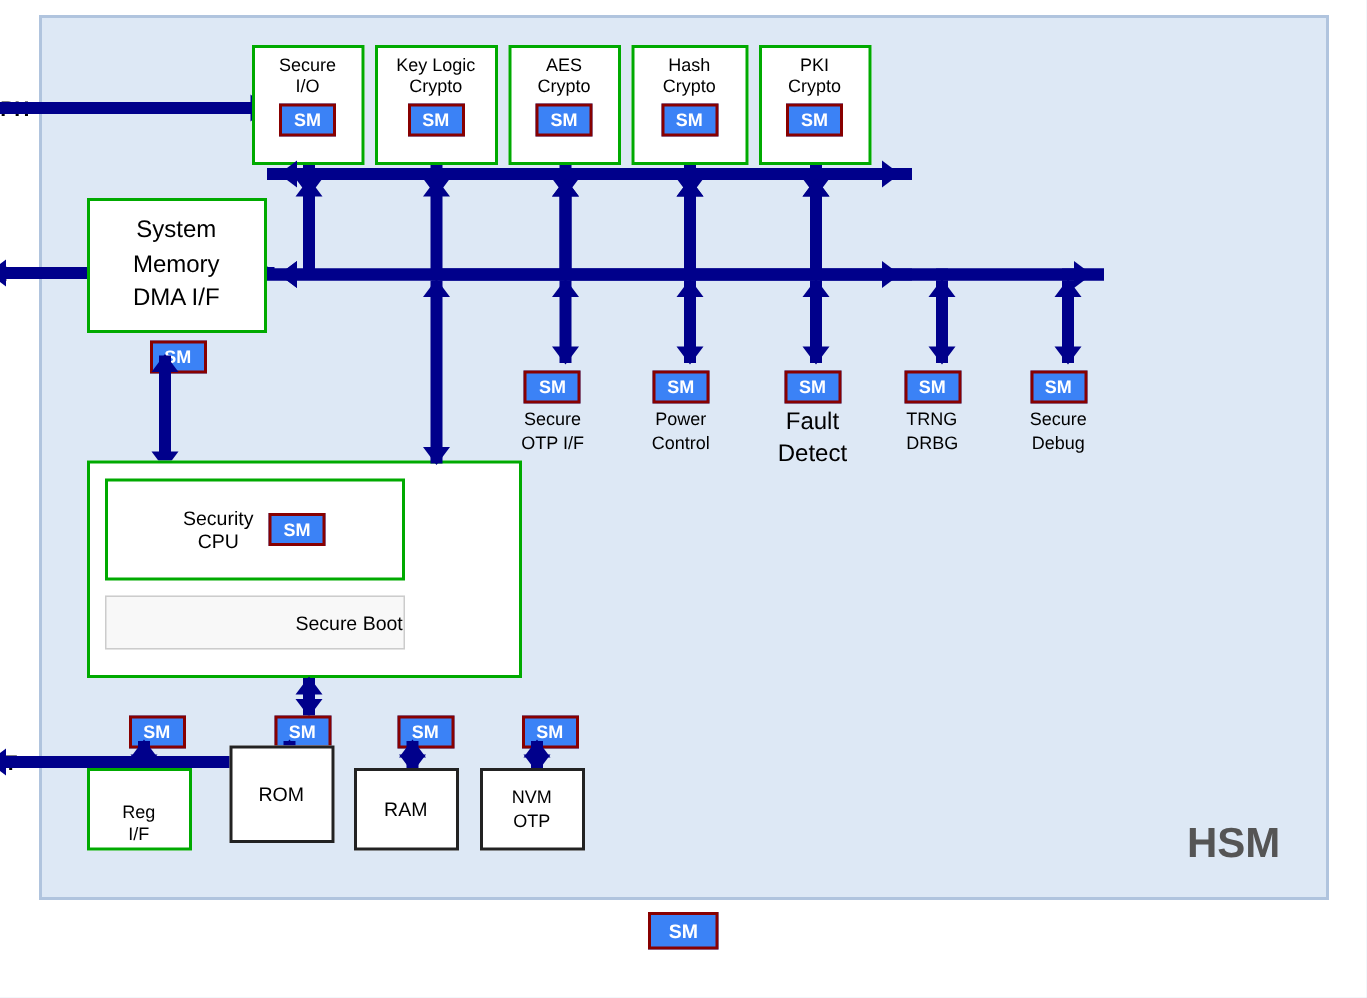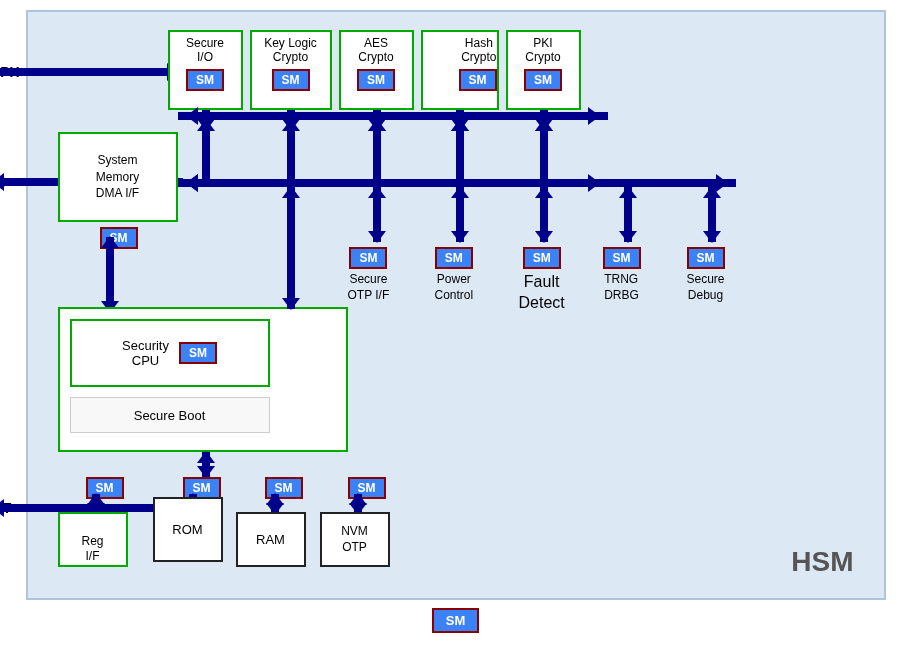--- a/index.html
+++ b/index.html
@@ -153,21 +153,21 @@
     <div class="top-component" style="left:222px; top:18px; width:82px; height:80px;">
       <div class="comp-label">Key Logic<br>Crypto</div>
       <div class="sm-badge">SM</div>
     </div>
 
     <div class="top-component" style="left:311px; top:18px; width:75px; height:80px;">
       <div class="comp-label">AES<br>Crypto</div>
       <div class="sm-badge">SM</div>
     </div>
 
-    <div class="top-component" style="left:393px; top:18px; width:78px; height:80px;align-items:flex-end;">
+    <div class="top-component" style="left:393px; top:18px; width:78px; height:80px;">
       <div class="comp-label">Hash<br>Crypto</div>
       <div class="sm-badge">SM</div>
     </div>
 
     <div class="top-component" style="left:478px; top:18px; width:75px; height:80px;">
       <div class="comp-label">PKI<br>Crypto</div>
       <div class="sm-badge">SM</div>
     </div>
 
     <div style="position:absolute; left:150px; top:100px; width:430px; height:8px; background:#00008b;">
@@ -244,40 +244,40 @@
       <div style="position:absolute;bottom:-10px;left:-5px;width:0;height:0;border:9px solid transparent;border-top:12px solid #00008b;"></div>
       <div style="position:absolute;top:-10px;left:-5px;width:0;height:0;border:9px solid transparent;border-bottom:12px solid #00008b;"></div>
     </div>
 
     <div style="position:absolute; left:150px; top:167px; width:558px; height:8px; background:#00008b;">
       <div style="position:absolute;left:-1px;top:-5px;width:0;height:0;border:9px solid transparent;border-right:12px solid #00008b;"></div>
       <div style="position:absolute;right:-1px;top:-5px;width:0;height:0;border:9px solid transparent;border-left:12px solid #00008b;"></div>
     </div>
 
     <div class="green-box" style="left:30px; top:120px; width:120px; height:90px;">
-      <div style="font-size:12px; text-align:center; line-height:1.4;">System<br>Memory<br>DMA I/F</div>
+      <div style="font-size:16px; text-align:center; line-height:1.4;">System<br>Memory<br>DMA I/F</div>
     </div>
 
     <div style="position:absolute; left:72px; top:215px; display:flex; flex-direction:column; align-items:center;">
       <div class="sm-badge">SM</div>
     </div>
 
     <div style="position:absolute; left:78px; top:225px; width:8px; height:75px; background:#00008b;">
       <div style="position:absolute;bottom:-10px;left:-5px;width:0;height:0;border:9px solid transparent;border-top:12px solid #00008b;"></div>
       <div style="position:absolute;top:-10px;left:-5px;width:0;height:0;border:9px solid transparent;border-bottom:12px solid #00008b;"></div>
     </div>
 
     <div class="green-box" style="left:30px; top:295px; width:290px; height:145px;">
 
       <div style="position:absolute; left:10px; top:10px; width:200px; height:68px; border:2px solid #00aa00; background:#fff; display:flex; align-items:center; justify-content:center; gap:10px;">
         <div style="font-size:13px; text-align:center;">Security<br>CPU</div>
         <div class="sm-badge">SM</div>
       </div>
 
-      <div style="position:absolute; left:10px; top:88px; width:200px; height:36px; border:1.5px solid #ccc; background:#f8f8f8; display:flex; align-items:center; justify-content:center;">
+      <div style="position:absolute; left:10px; top:88px; width:200px; height:36px; border:1.5px solid #ccc; background:#f8f8f8; display:flex; align-items:center; justify-content:flex-end;">
         <div style="font-size:13px;">Secure Boot</div>
       </div>
     </div>
 
     <div style="position:absolute; left:174px; top:440px; width:8px; height:25px; background:#00008b;">
       <div style="position:absolute;bottom:-10px;left:-5px;width:0;height:0;border:9px solid transparent;border-top:12px solid #00008b;"></div>
       <div style="position:absolute;top:-10px;left:-5px;width:0;height:0;border:9px solid transparent;border-bottom:12px solid #00008b;"></div>
     </div>
 
     <div style="position:absolute; left:58px; top:465px;">

